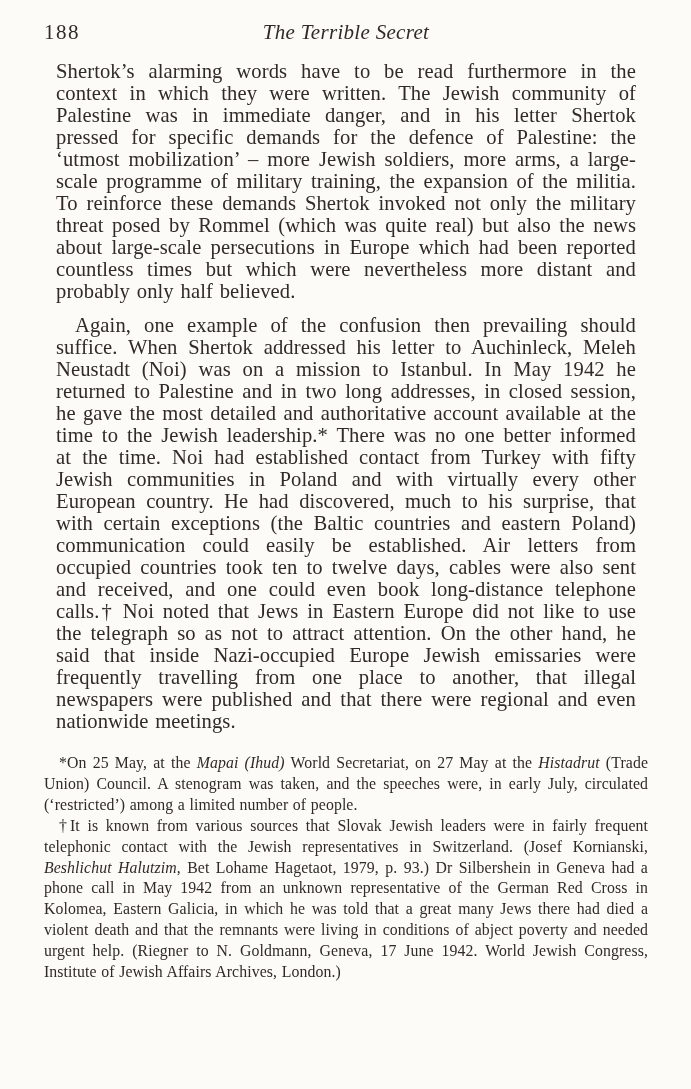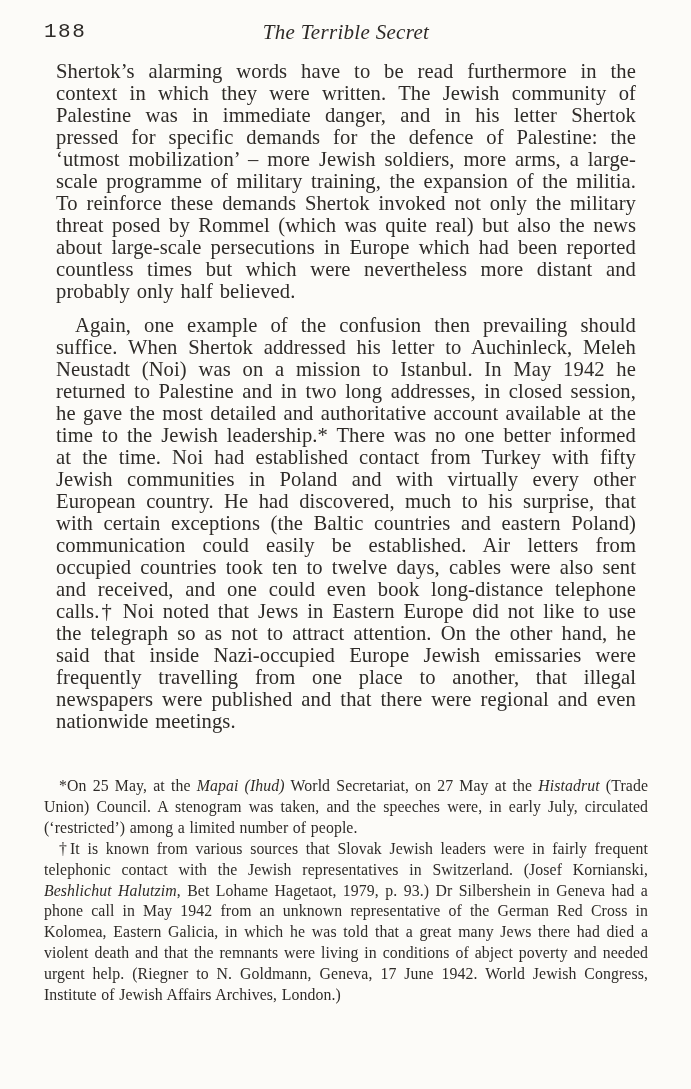--- a/index.html
+++ b/index.html
@@ -24,21 +24,20 @@
     position: relative;
     height: 28px;
     margin-bottom: 9px;
   }
   .pagenum {
     position: absolute;
     left: 0;
     top: 0;
     font-size: 21px;
     letter-spacing: 1.5px;
-    font-family: Liberation Mono, monospace;
   }
   .running-title {
     position: absolute;
     left: 0;
     right: 0;
     top: 0;
     text-align: center;
     font-style: italic;
     font-size: 21px;
     letter-spacing: 0.3px;
@@ -48,21 +47,21 @@
     font-size: 20.6px;
     line-height: 22px;
     text-align: justify;
     letter-spacing: 0.1px;
     word-spacing: 1.5px;
   }
   .bodytext p.indent {
     text-indent: 19px;
   }
   .footnotes {
-    margin-top: 44px;
+    margin-top: 21px;
   }
   .footnotes p {
     margin: 0;
     font-size: 15.8px;
     line-height: 20.9px;
     text-align: justify;
     text-indent: 15px;
     letter-spacing: 0.1px;
     word-spacing: 0.5px;
   }

